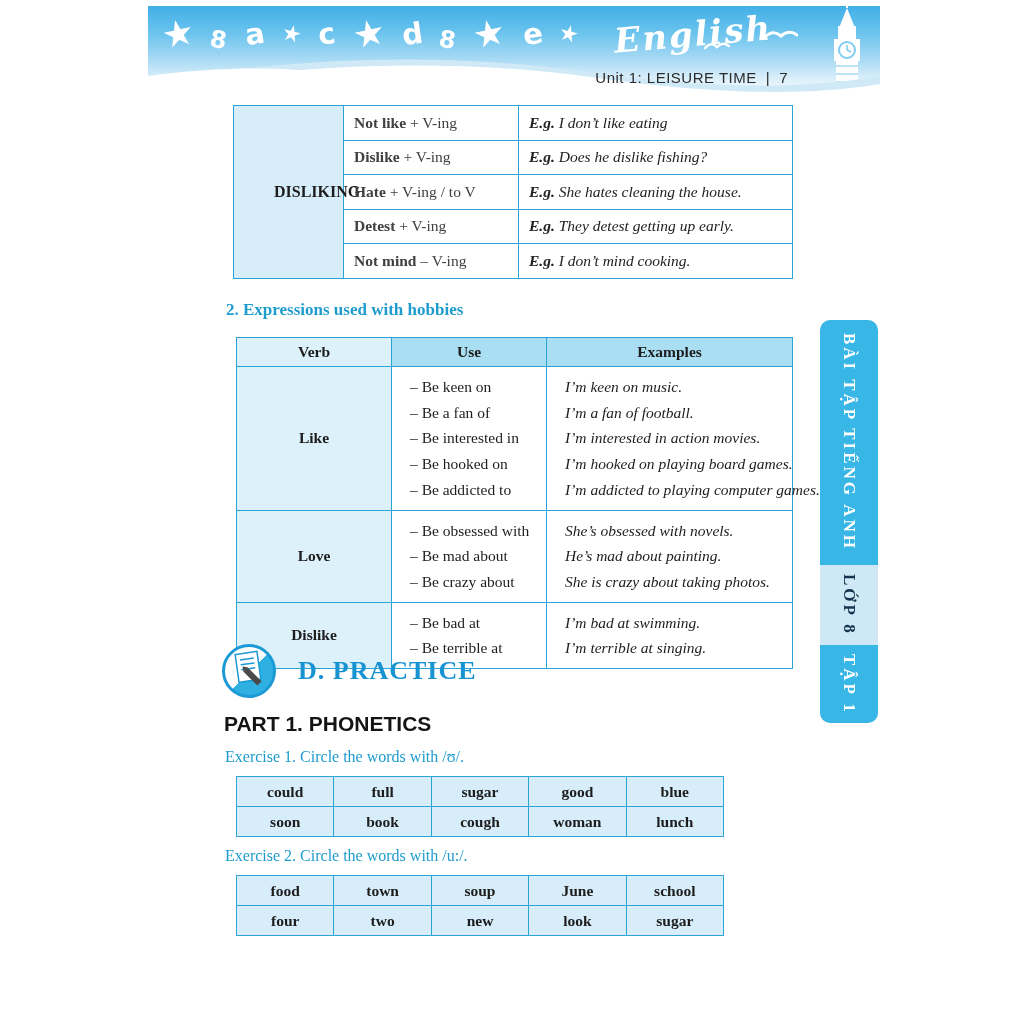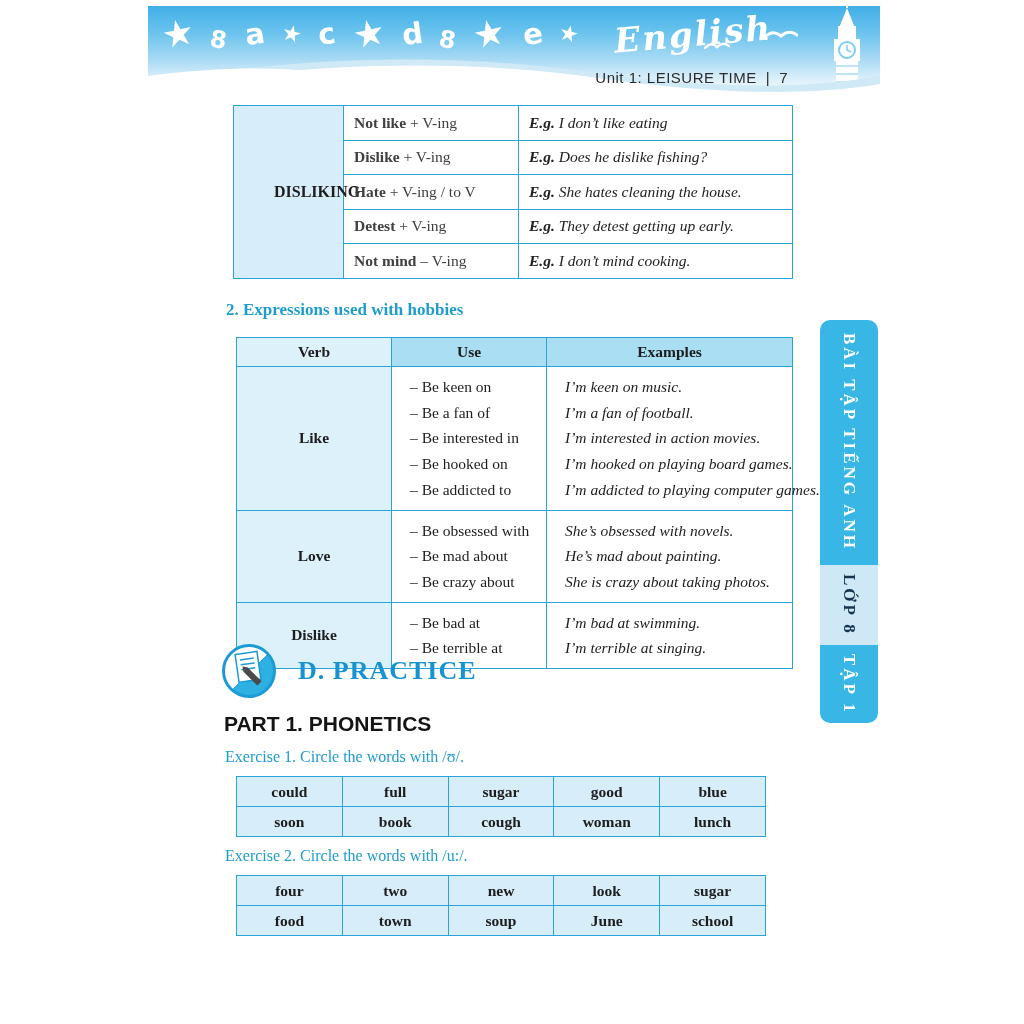--- a/index.html
+++ b/index.html
@@ -49,21 +49,21 @@
   
   .practice { position:absolute; left:74px; top:644px; display:flex; align-items:center; }
   .p-icon { width:54px; height:54px; border-radius:50%; border:3px solid #1b9ad6; position:relative; overflow:hidden;
             background:linear-gradient(135deg,#ffffff 52%,#2fb0e2 52%); flex:none; }
   .p-title { margin-left:22px; font-weight:bold; font-size:26px; letter-spacing:1px; color:#1793d1; }
   .part-title { position:absolute; left:76px; top:712px; font-family:"Liberation Sans", sans-serif; font-weight:bold; font-size:21px; color:#141414; }
   .ex-head { position:absolute; left:77px; font-weight:normal; font-size:16px; color:#1e9ccd; }
   .ex-head.e1 { top:748px; } .ex-head.e2 { top:847px; }
 
   
-  .tex { position:absolute; left:88px; width:530px; }
+  .tex { position:absolute; left:88px; width:488px; }
   .tex.x1 { top:776px; } .tex.x2 { top:875px; }
   .tex td { height:30px; width:20%; background:#d7edfa; font-weight:bold; font-size:15.5px; text-align:center; color:#1d1d1d; }
 
   
   .side-tab { position:absolute; left:820px; top:320px; width:58px; height:403px; border-radius:10px; overflow:hidden;
               display:flex; flex-direction:column; }
   .side-seg { display:flex; align-items:center; justify-content:center; }
   .side-seg .vtext { writing-mode:vertical-rl; font-weight:bold; font-size:17px; letter-spacing:3px; font-family:"Liberation Serif", serif; }
   .seg-a { height:245px; background:#38b6e6; } .seg-a .vtext { color:#ffffff; }
   .seg-b { height:80px;  background:#cfe8f6; } .seg-b .vtext { color:#14344f; }
@@ -237,33 +237,33 @@
       <td>woman</td>
       <td>lunch</td>
     </tr>
   </tbody>
     </table>
 
   <div class="ex-head e2">Exercise 2. Circle the words with /u:/.</div>
   <table class="bk tex x2">
     <tbody>
         <tr>
+      <td>food</td>
+      <td>town</td>
+      <td>soup</td>
+      <td>June</td>
+      <td>school</td>
+    </tr>
+    <tr>
       <td>four</td>
       <td>two</td>
       <td>new</td>
       <td>look</td>
       <td>sugar</td>
     </tr>
-    <tr>
-      <td>food</td>
-      <td>town</td>
-      <td>soup</td>
-      <td>June</td>
-      <td>school</td>
-    </tr>
   </tbody>
     </table>
 
 </div>
 
 <div class="side-tab">
   <div class="side-seg seg-a">
     <span class="vtext">BÀI TẬP TIẾNG ANH</span>
   </div>
   <div class="side-seg seg-b">

